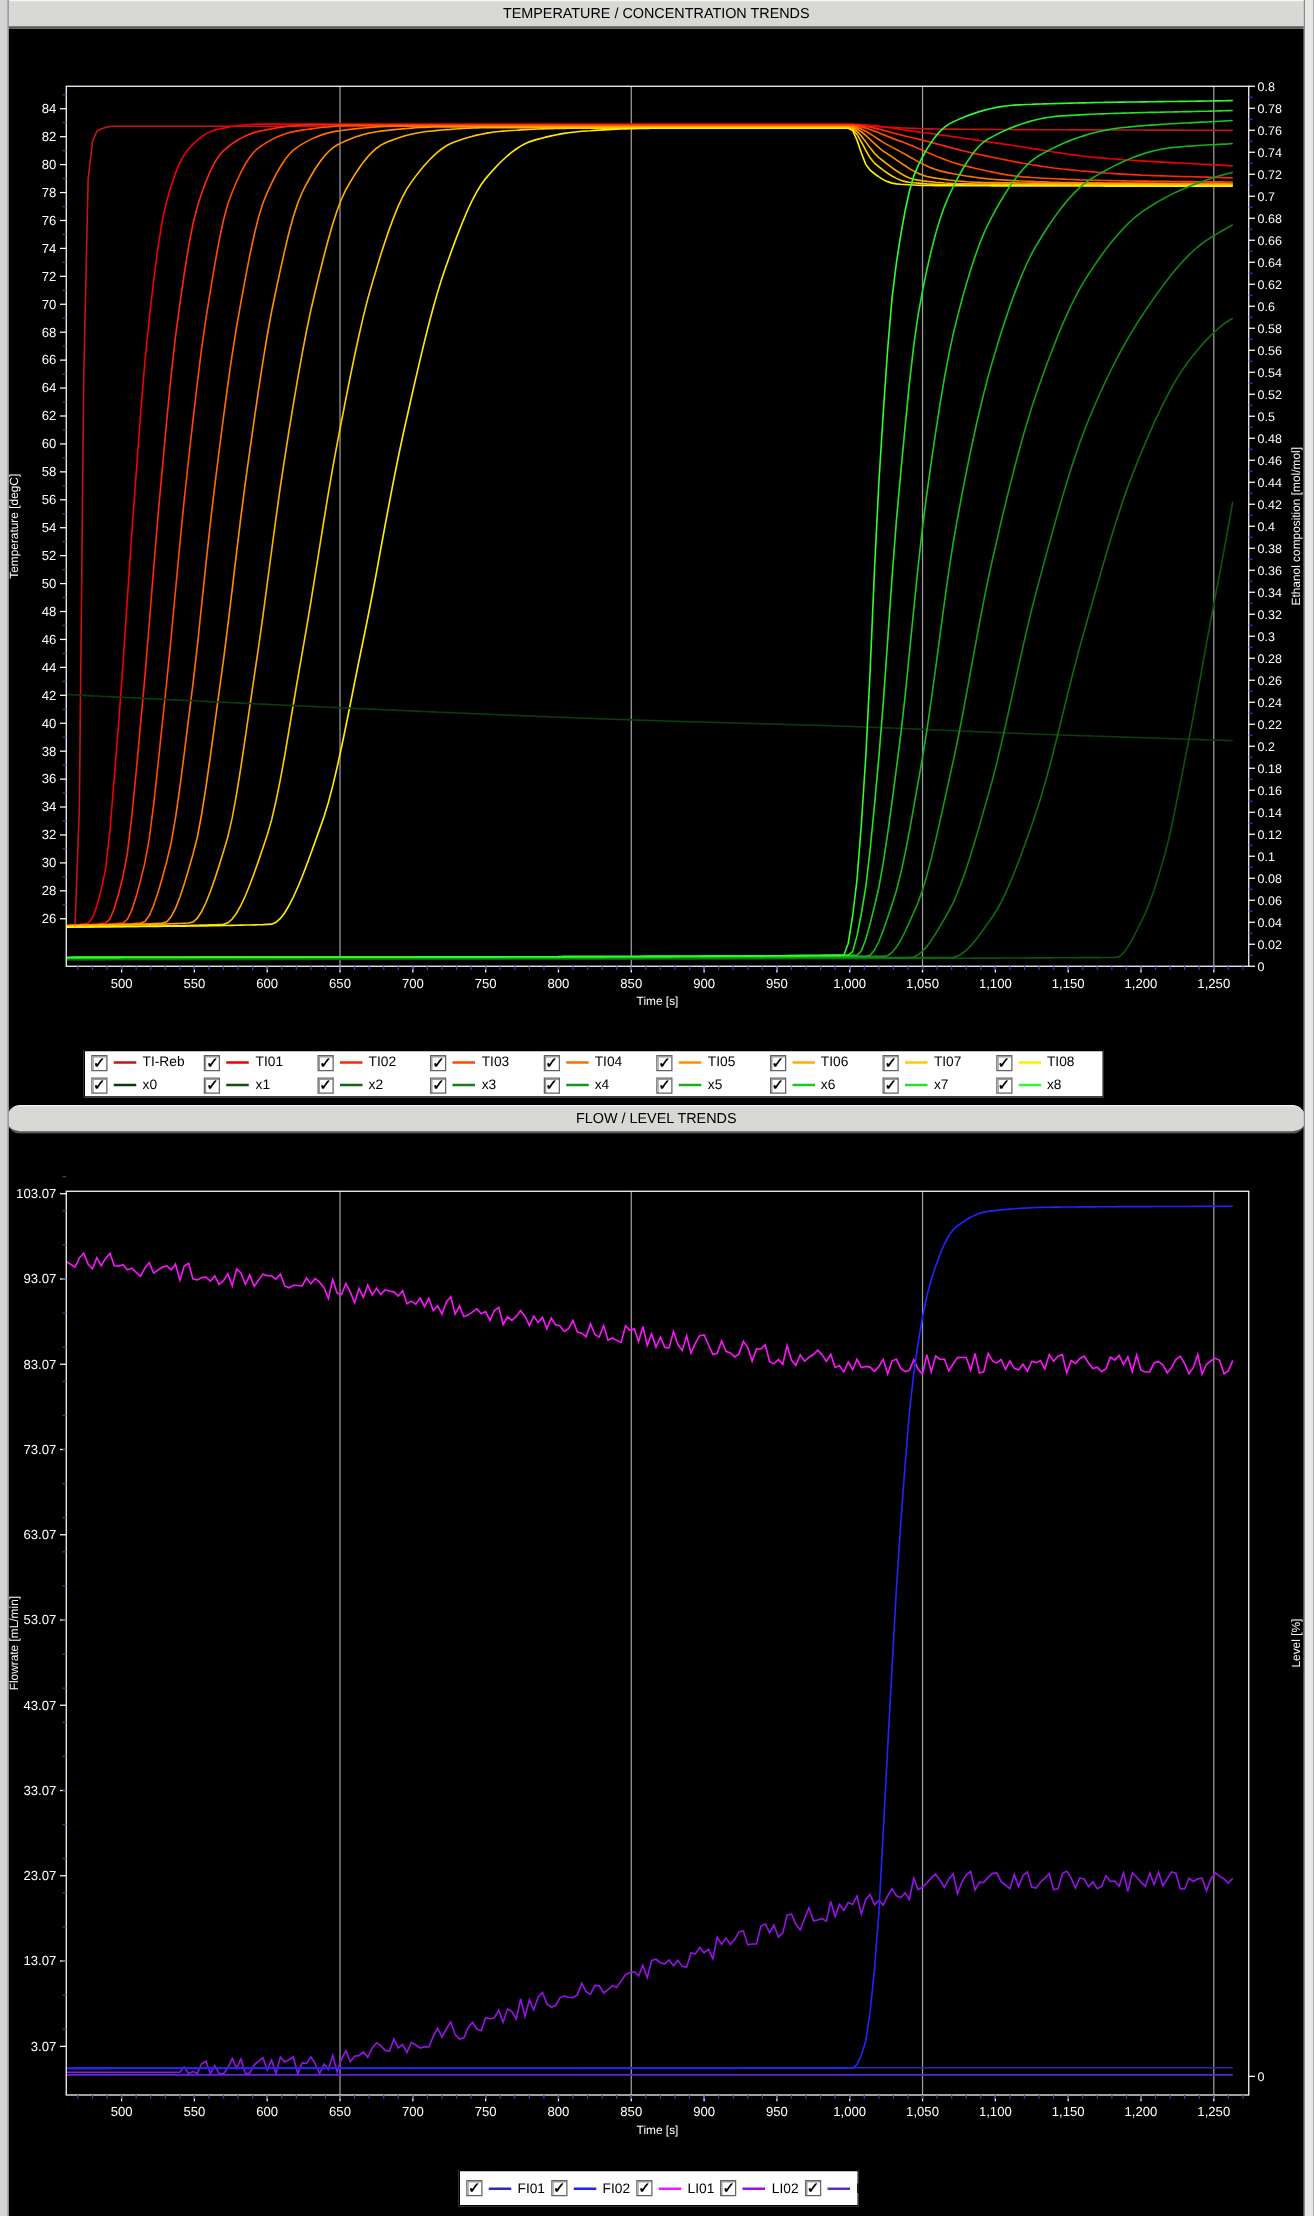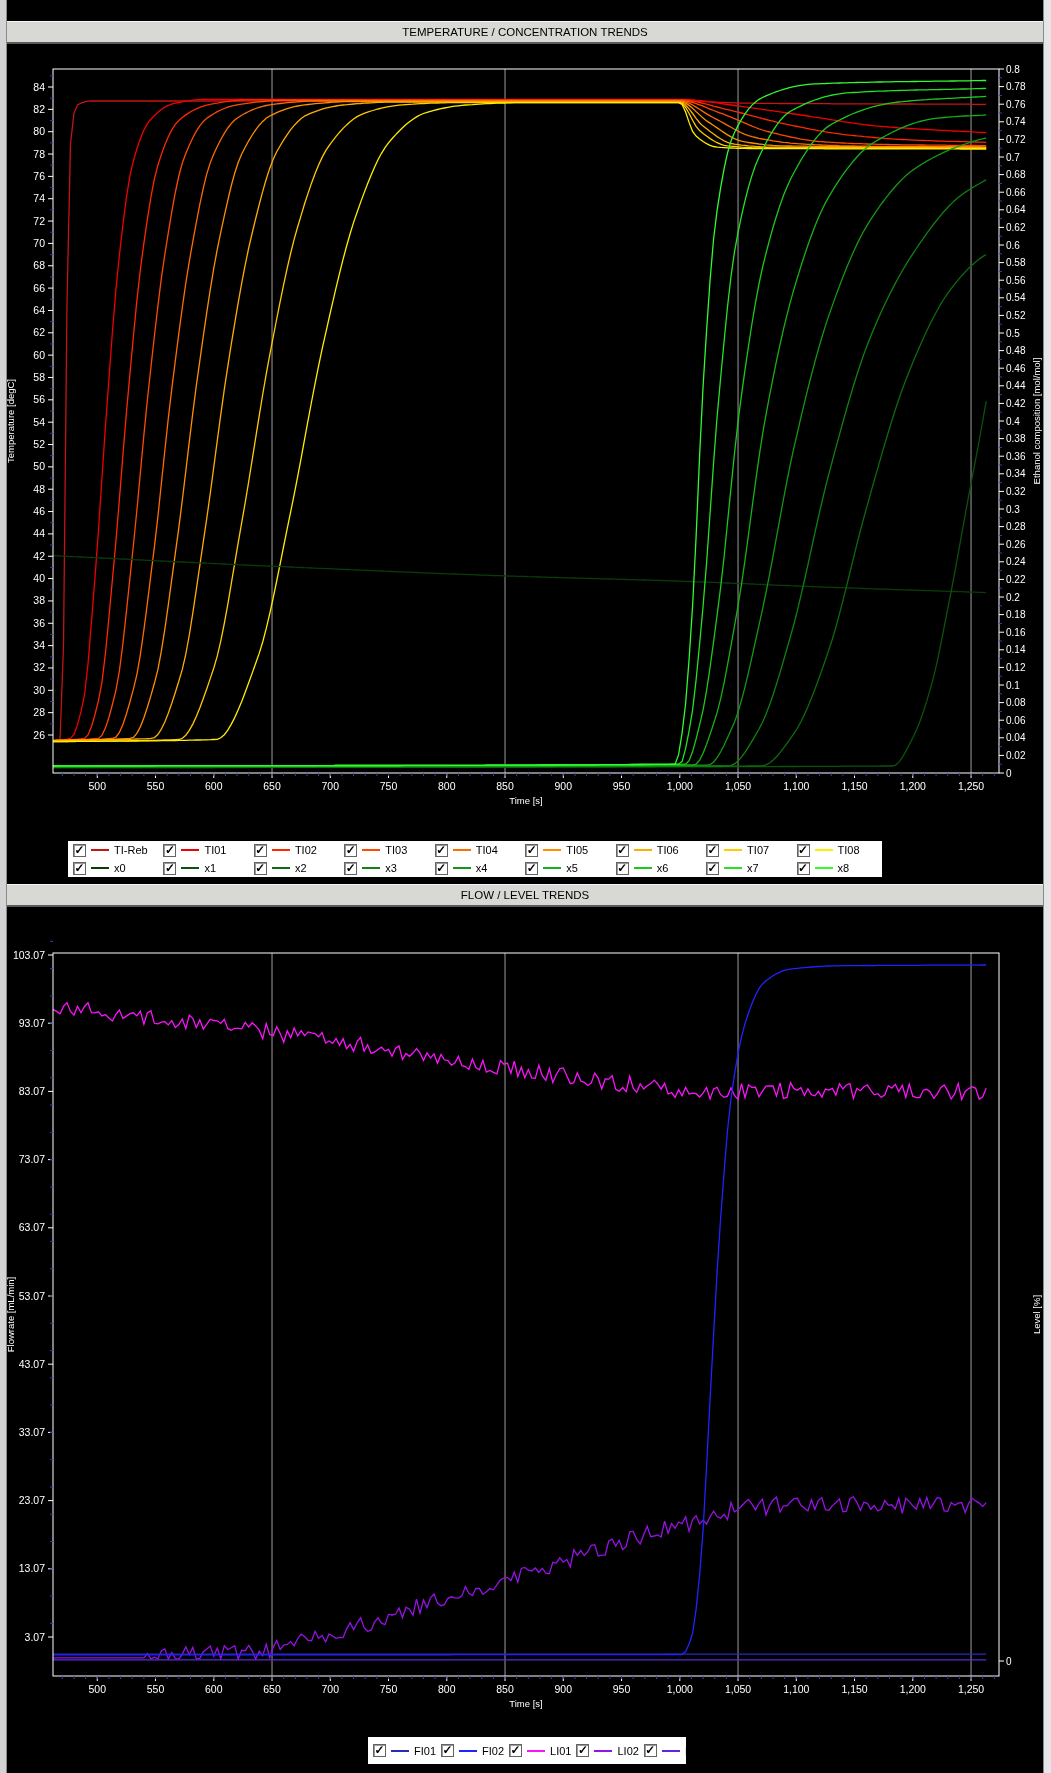--- a/index.html
+++ b/index.html
@@ -4,22 +4,22 @@
 <style>
   html,body{margin:0;padding:0;background:#000;}
   body{position:relative;width:1051px;height:1773px;overflow:hidden;
        font-family:"Liberation Sans", sans-serif;}
   .edge-strip{position:absolute;top:0;height:1773px;background:#d4d4d4;z-index:30;}
   #left-strip{left:0;width:6px;border-right:1px solid #8a8a8a;}
   #right-strip{right:0;width:7px;border-left:1px solid #8a8a8a;background:#e6e6e6;}
   .titlebar{position:absolute;left:6px;right:7px;height:20px;background:#d8d8d4;
     border-top:1px solid #f5f5f5;border-bottom:2px solid #5a5a5a;
     color:#000;font-size:11.5px;text-align:center;line-height:20px;z-index:20;}
-  #titlebar-1{top:0;margin-top:21px;}
-  #titlebar-2{top:884px;}
+  #titlebar-1{top:0;}
+  #titlebar-2{top:884px;border-radius:10px;}
   svg{position:absolute;left:0;top:0;z-index:5;}
   .legend{position:absolute;background:#fff;border:1px solid #000;z-index:25;
     display:grid;align-content:center;}
   #legend-1{left:67px;top:840px;width:814px;height:36px;
     grid-template-columns:repeat(9,1fr);grid-template-rows:18px 18px;}
   #legend-2{left:367px;top:1736px;width:318px;height:27px;
     grid-template-columns:repeat(5,1fr);}
   .leg-item{display:flex;align-items:center;gap:5px;padding-left:5px;
     font-size:11px;color:#000;white-space:nowrap;}
   .cb{width:11px;height:11px;flex:0 0 11px;background:#fff;border:1px solid #636363;

